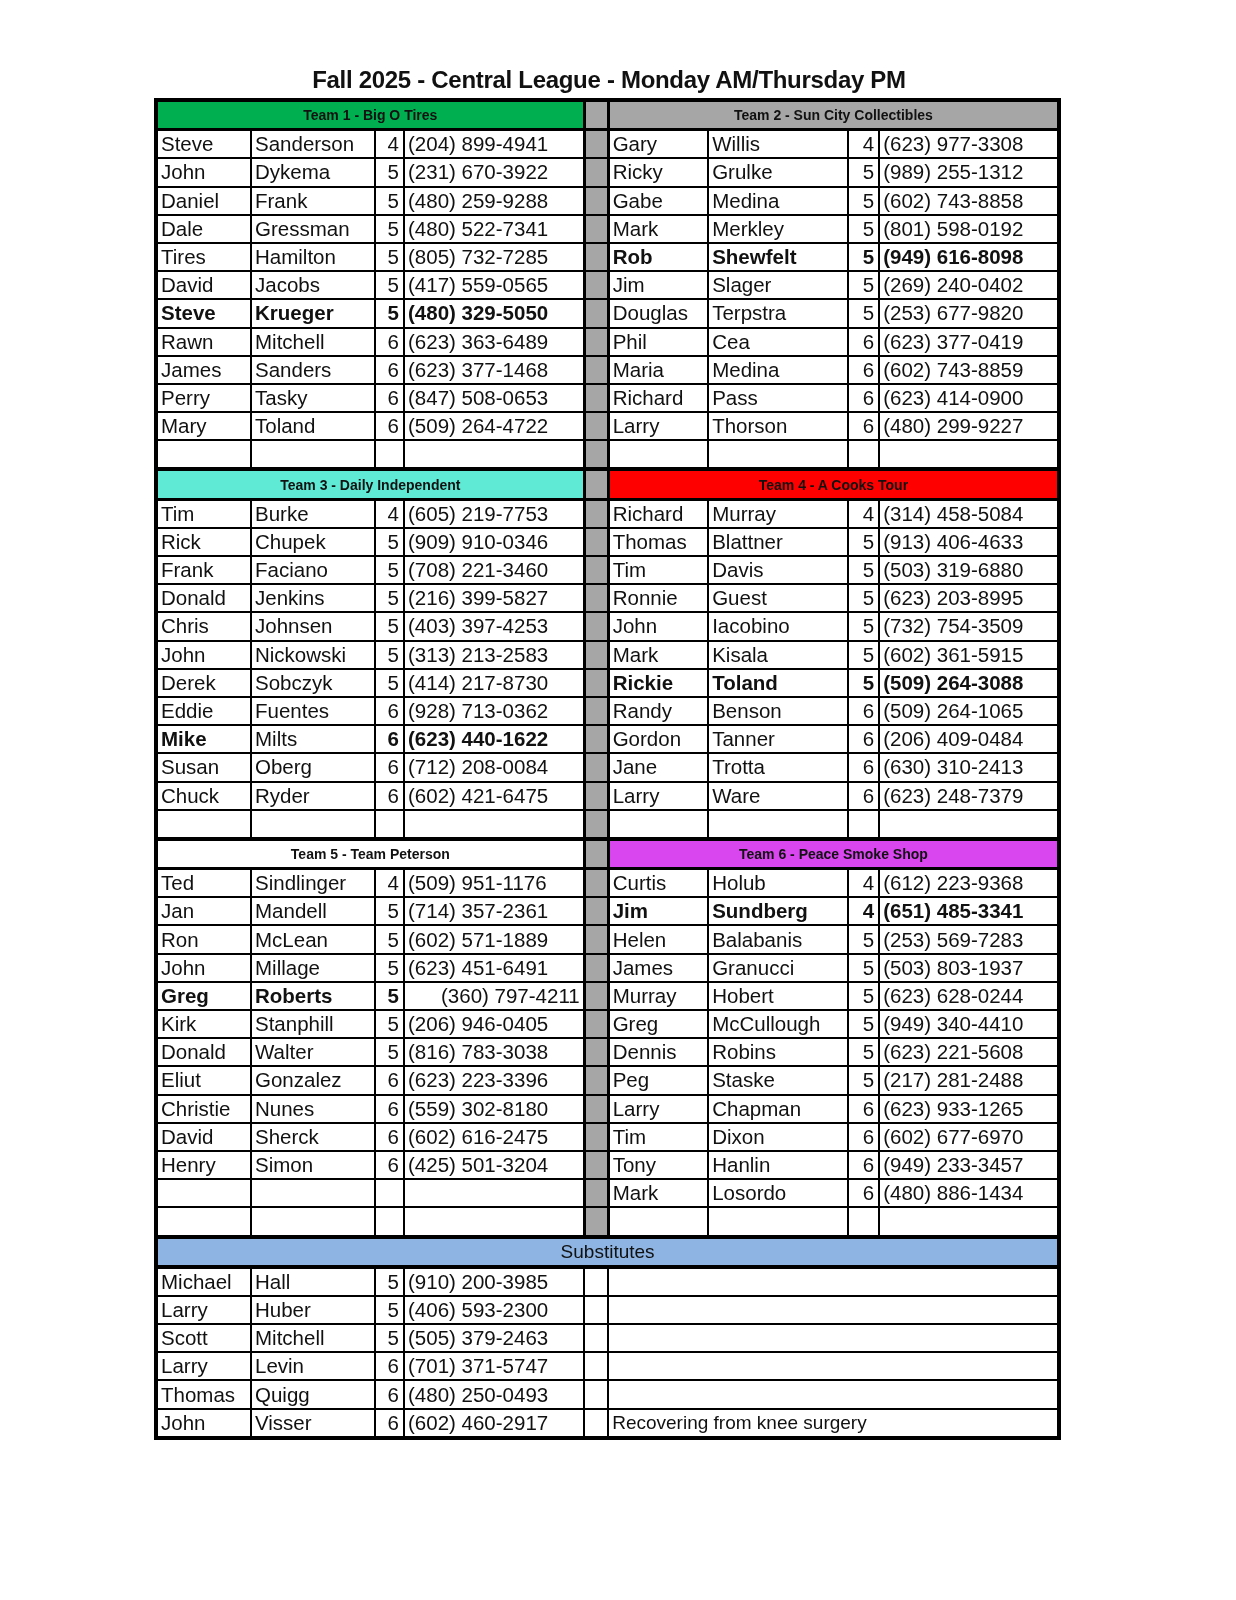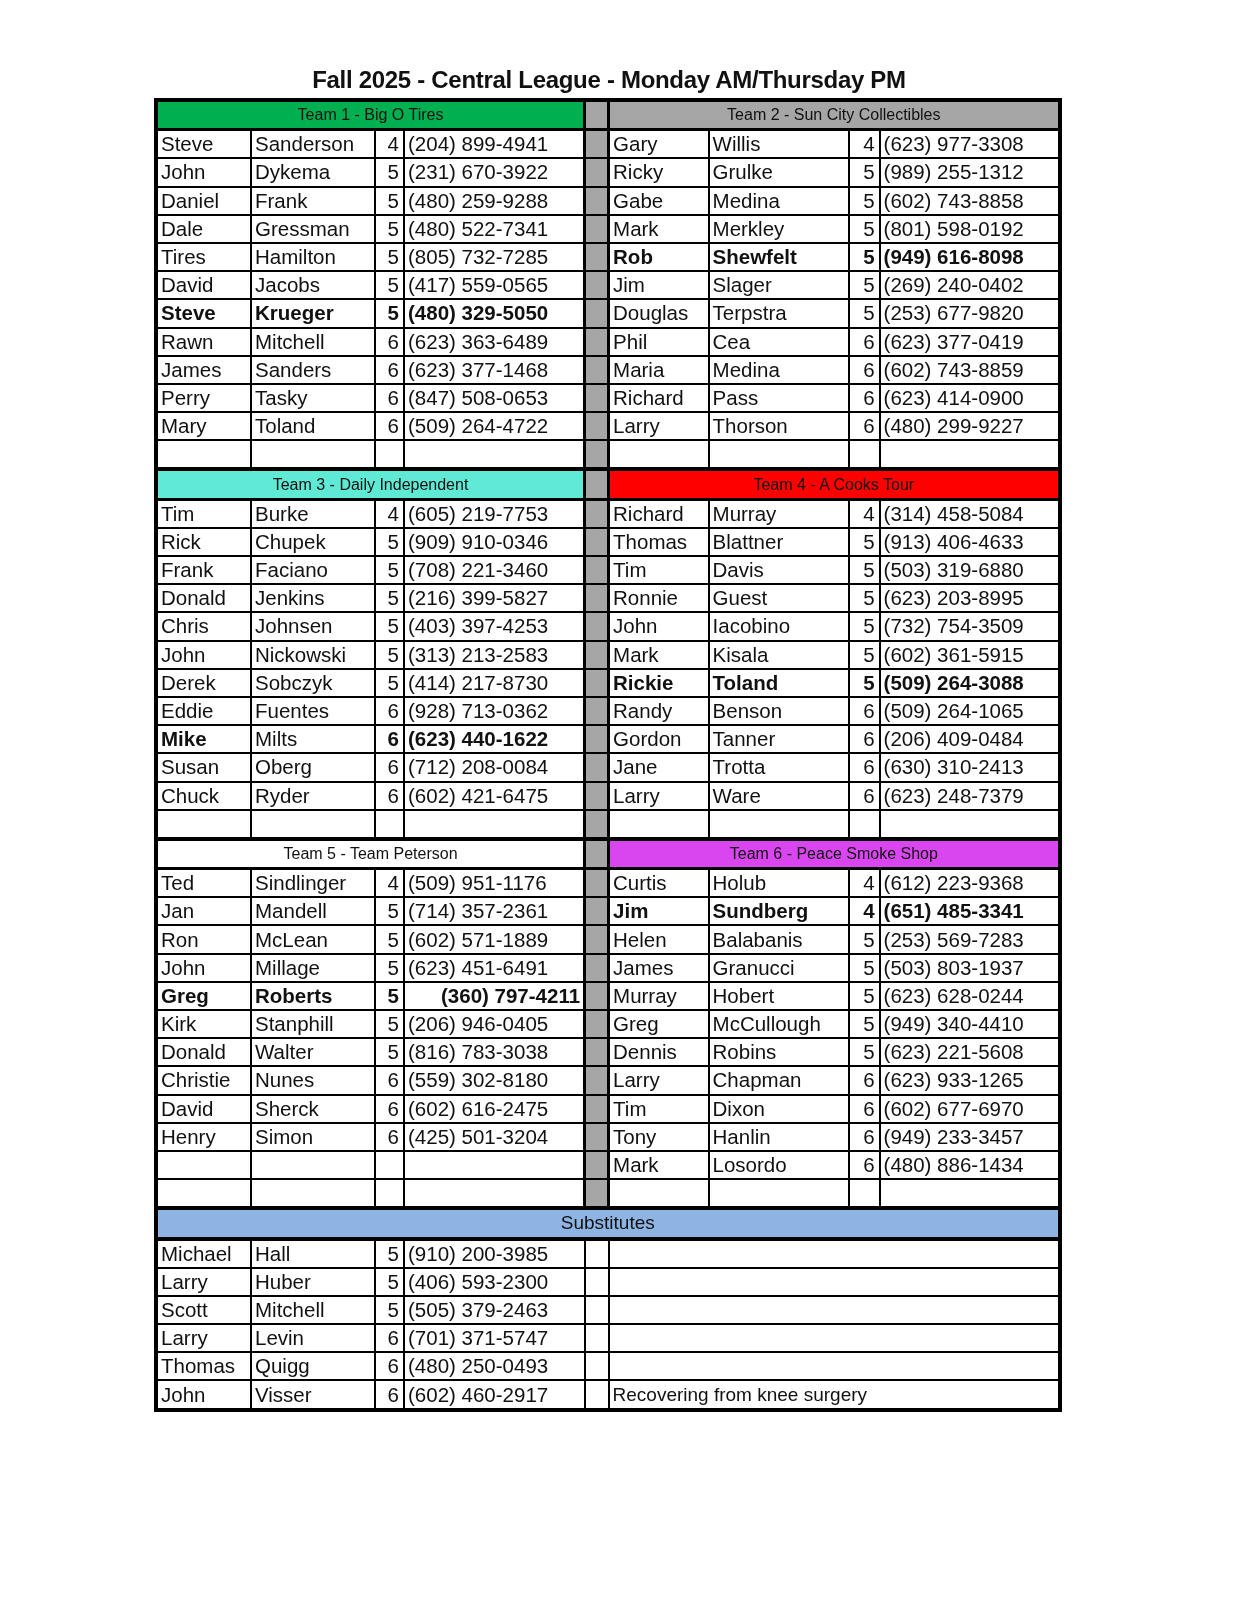--- a/index.html
+++ b/index.html
@@ -14,21 +14,21 @@
     border: 4px solid #000;
   }
   #roster td {
     border: 2px solid #000; height: 26.2px; padding: 0 3px;
     font-size: 20.5px; line-height: 26px; white-space: nowrap; overflow: hidden;
     font-family: "Liberation Sans", sans-serif;
   }
   #roster td.lvl { text-align: right; padding-right: 4px; }
   #roster td.spacer { background: #a6a6a6; border-left: 3px solid #000; border-right: 3px solid #000; padding: 0; }
   #roster td.spacer.plain { background: #ffffff; border-left: 2px solid #000; border-right: 2px solid #000; }
-  #roster tr.hdr td { font-weight: normal; text-align: center; font-size: 16px; border-top: 4px solid #000; border-bottom: 3px solid #000; }
+  #roster tr.hdr td { font-weight: bold; text-align: center; font-size: 14px; border-top: 4px solid #000; border-bottom: 3px solid #000; }
   #roster tr.sub-hdr td { font-weight: normal; text-align: center; font-size: 19px; background: #8db4e2; border-top: 4px solid #000; border-bottom: 4px solid #000; }
   .team-green { background: #00b050; }
   .team-gray { background: #a6a6a6; }
   .team-yellow { background: #5eead4; margin-top: 16px; }
   .team-red { background: #ff0000; }
   .team-white { background: #ffffff; }
   .team-blue { background: #d946ef; }
   td.notes { font-size: 19px !important; }
 </style>
 </head>
@@ -369,21 +369,21 @@
         <td class="spacer"></td>
         <td>James</td>
         <td>Granucci</td>
         <td class="lvl">5</td>
         <td>(503) 803-1937</td>
       </tr>
       <tr>
         <td style="font-weight: bold;">Greg</td>
         <td style="font-weight: bold;">Roberts</td>
         <td class="lvl" style="font-weight: bold;">5</td>
-        <td style="font-weight: bold; padding-left: 36px;">(360) 797-4211</td>
+        <td style="font-weight: normal; padding-left: 36px;">(360) 797-4211</td>
         <td class="spacer"></td>
         <td>Murray</td>
         <td>Hobert</td>
         <td class="lvl">5</td>
         <td>(623) 628-0244</td>
       </tr>
       <tr>
         <td>Kirk</td>
         <td>Stanphill</td>
         <td class="lvl">5</td>
@@ -397,20 +397,31 @@
       <tr>
         <td>Donald</td>
         <td>Walter</td>
         <td class="lvl">5</td>
         <td>(816) 783-3038</td>
         <td class="spacer"></td>
         <td>Dennis</td>
         <td>Robins</td>
         <td class="lvl">5</td>
         <td>(623) 221-5608</td>
+      </tr>
+      <tr>
+        <td>Eliut</td>
+        <td>Gonzalez</td>
+        <td class="lvl">6</td>
+        <td>(623) 223-3396</td>
+        <td class="spacer"></td>
+        <td>Peg</td>
+        <td>Staske</td>
+        <td class="lvl">5</td>
+        <td>(217) 281-2488</td>
       </tr>
       <tr>
         <td>Christie</td>
         <td>Nunes</td>
         <td class="lvl">6</td>
         <td>(559) 302-8180</td>
         <td class="spacer"></td>
         <td>Larry</td>
         <td>Chapman</td>
         <td class="lvl">6</td>

